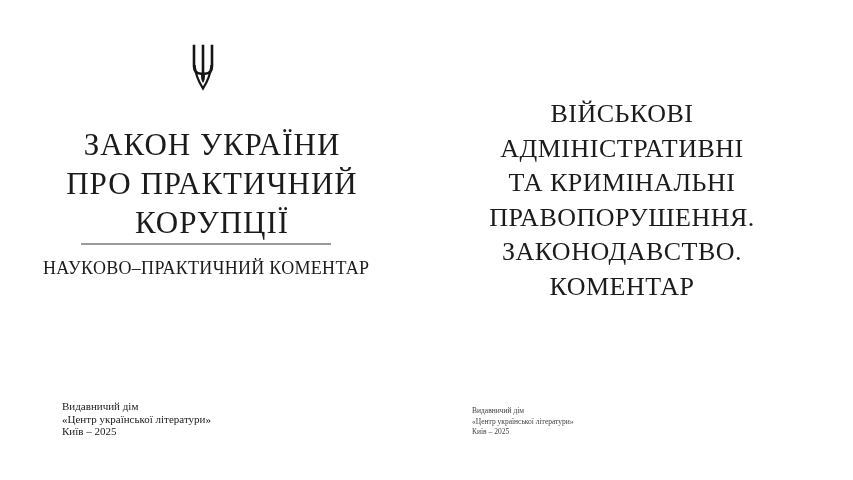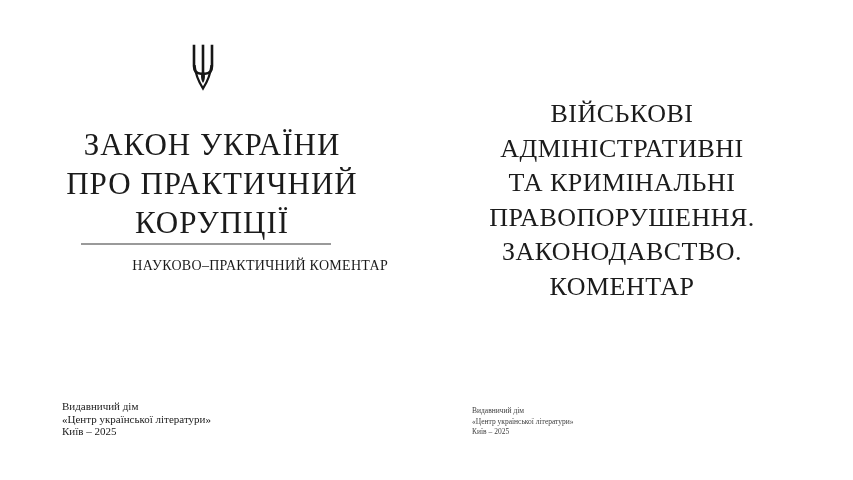--- a/index.html
+++ b/index.html
@@ -22,22 +22,22 @@
     text-align:center;font-weight:normal;font-size:31px;line-height:39px;
     letter-spacing:1px;white-space:nowrap;
   }
   .lp-title .line{display:block;}
 
   .lp-rule{
     position:absolute;left:81px;top:243px;width:250px;height:2px;
   }
 
   .lp-subtitle{
-    position:absolute;left:68px;top:258px;width:320px;
-    text-align:right;font-size:14px;letter-spacing:0.3px;white-space:nowrap;
+    position:absolute;left:43px;top:258px;width:320px;
+    text-align:center;font-size:18px;letter-spacing:0.3px;white-space:nowrap;
   }
 
   .publisher{
     position:absolute;text-align:left;
   }
   .publisher .line{display:block;}
   .lp-publisher{
     left:62px;top:400px;width:300px;
     font-size:11px;line-height:12.5px;
   }

